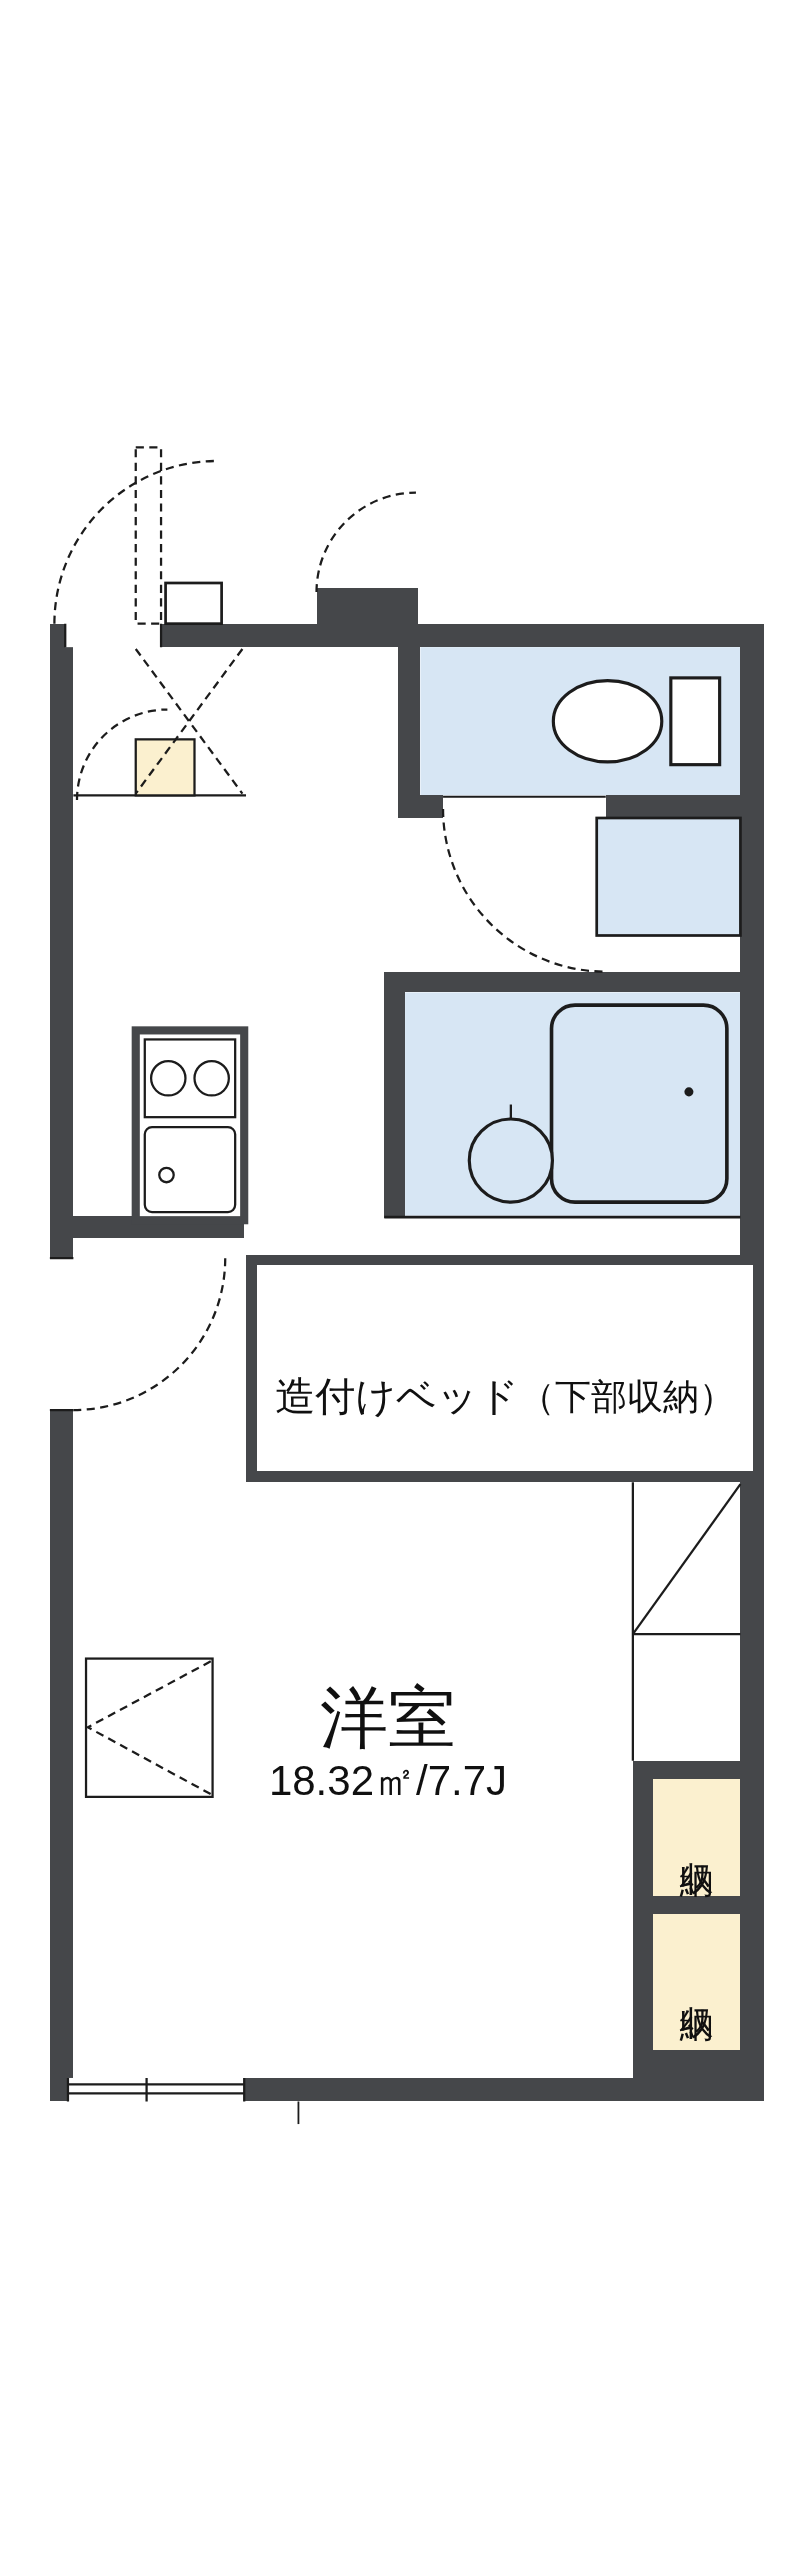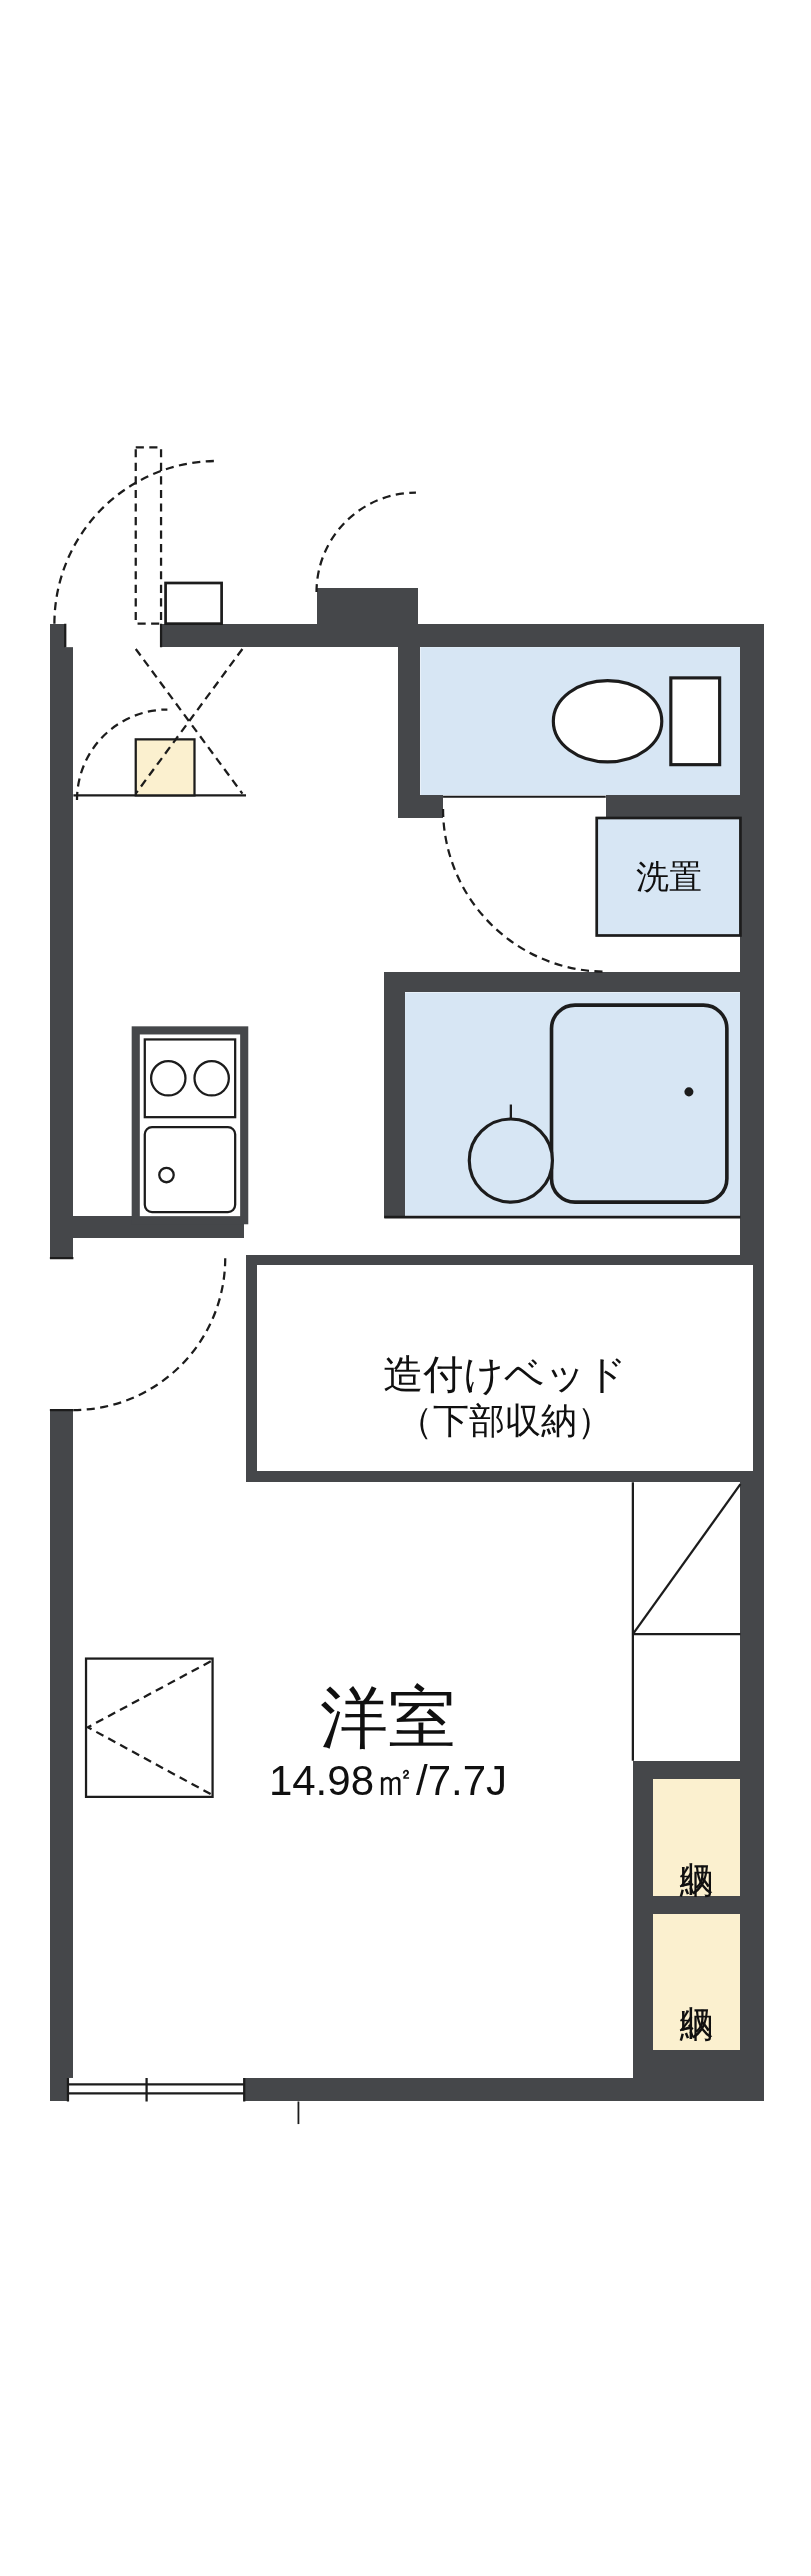--- a/index.html
+++ b/index.html
@@ -17,21 +17,21 @@
   .bl { fill: var(--water-area,#d7e6f4); }
   .cr { fill: var(--storage-fill,#fbf0cf); }
   .ln { stroke: var(--line,#1c1c1c); fill:none; }
   .dash{ stroke-dasharray:9 6; }
   .fw { fill:#ffffff; stroke: var(--line,#1c1c1c); }
   .fb { fill: var(--water-area,#d7e6f4); stroke: var(--line,#1c1c1c); }
   .fc { fill: var(--storage-fill,#fbf0cf); stroke: var(--line,#1c1c1c); }
   
   .label{position:absolute;color:#101010;display:flex;align-items:center;justify-content:center;text-align:center;}
   .lbl-washer{left:597px;top:818px;width:144px;height:118px;font-size:33px;}
-  .lbl-bed{left:257px;top:1265px;width:496px;height:263px;flex-direction:column;line-height:1.22;}
+  .lbl-bed{left:257px;top:1265px;width:496px;height:263px;flex-direction:row;line-height:1.22;}
   .lbl-bed .l1{font-size:40px;}
   .lbl-bed .l2{font-size:36px;}
   .lbl-room-name{left:108px;top:1678px;width:560px;height:81px;font-size:68px;}
   .lbl-room-size{left:108px;top:1755px;width:560px;height:52px;font-size:42px;}
   .lbl-storage{writing-mode:vertical-rl;text-orientation:upright;line-height:1;font-size:34px;letter-spacing:2.7px;}
   .lbl-storage-upper{left:653px;top:1779px;width:88px;height:118px;}
   .lbl-storage-lower{left:653px;top:1914px;width:88px;height:136px;}
 </style>
 </head>
 <body>
@@ -146,27 +146,26 @@
       <rect class="w" x="722" y="2268" width="97" height="31"></rect>
     </g>
 
     <g>
       <rect class="fw" x="95" y="1835" width="140" height="153" stroke-width="2.5"></rect>
       <path class="ln dash" d="M233 1838 L97 1911 L233 1985" stroke-width="2.5"></path>
     </g>
 
   </svg>
 
-  <div class="label lbl-washer">洗置</div>
 
   <div class="label lbl-bed">
     <div class="l1">造付けベッド</div>
     <div class="l2">（下部収納）</div>
   </div>
 
   <div class="label lbl-room-name">洋室</div>
-  <div class="label lbl-room-size">14.98㎡/7.7J</div>
+  <div class="label lbl-room-size">18.32㎡/7.7J</div>
 
   <div class="label lbl-storage lbl-storage-upper">収納</div>
   <div class="label lbl-storage lbl-storage-lower">収納</div>
 
 </div>
 
 
 </body></html>

